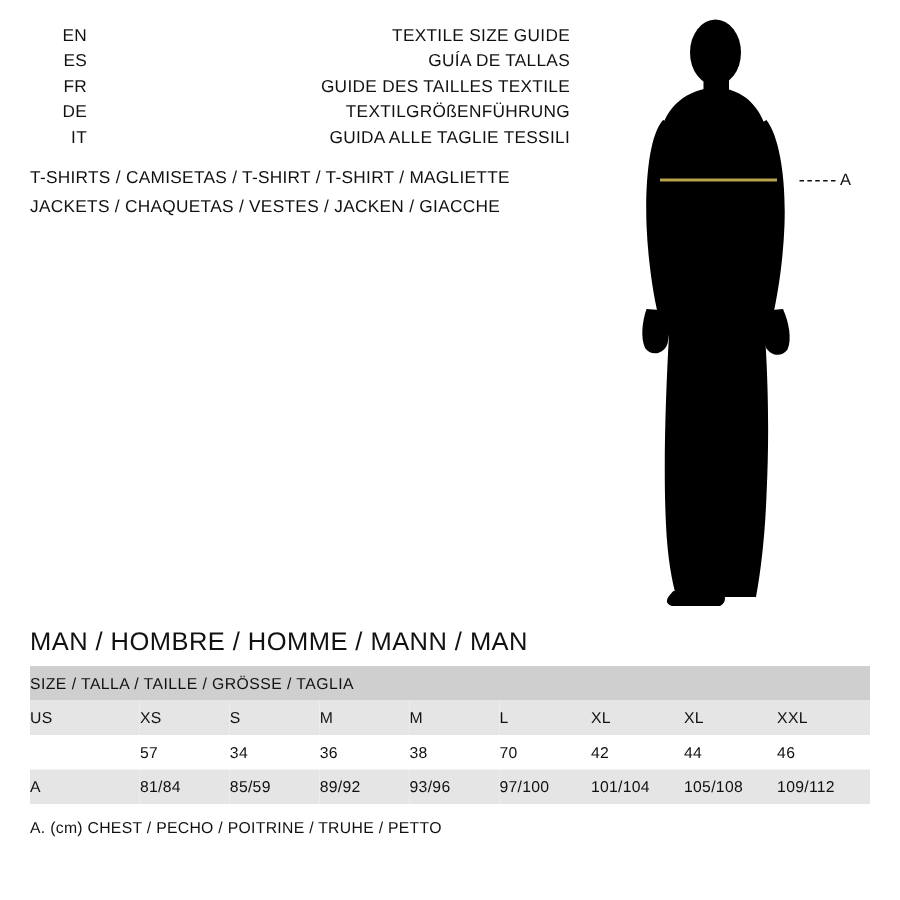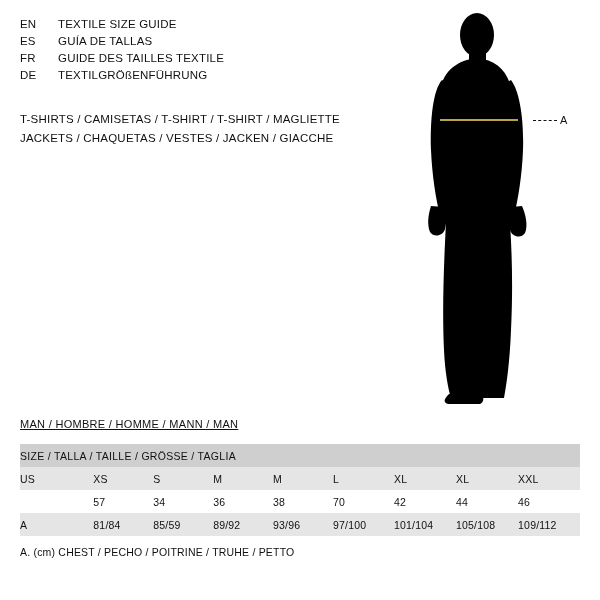--- a/index.html
+++ b/index.html
@@ -29,20 +29,21 @@
     top: 16px;
     width: 360px;
   }
   .lang-row {
     display: flex;
     align-items: baseline;
     font-size: 11.5px;
     line-height: 17px;
     letter-spacing: 0.2px;
     color: #111111;
+    text-align: right;
   }
   .lang-code {
     width: 38px;
     flex: 0 0 38px;
   }
   .lang-text {
     flex: 1 1 auto;
   }
 
   
@@ -84,24 +85,23 @@
     top: 110px;
     width: 24px;
     border-top: 1px dashed #111111;
   }
 
   
   .table-title {
     position: absolute;
     left: 20px;
     top: 418px;
-    font-size: 11px;
+    font-size: 17px;
     letter-spacing: 0.3px;
     color: #111111;
-    text-decoration: underline;
   }
   table.size-table {
     position: absolute;
     left: 20px;
     top: 444px;
     width: 560px;
     border-collapse: collapse;
     font-size: 10.5px;
     color: #111111;
   }
@@ -155,20 +155,24 @@
       <span class="lang-code">ES</span>
       <span class="lang-text">GUÍA DE TALLAS</span>
     </div>
     <div class="lang-row">
       <span class="lang-code">FR</span>
       <span class="lang-text">GUIDE DES TAILLES TEXTILE</span>
     </div>
     <div class="lang-row">
       <span class="lang-code">DE</span>
       <span class="lang-text">TEXTILGRÖßENFÜHRUNG</span>
+    </div>
+    <div class="lang-row">
+      <span class="lang-code">IT</span>
+      <span class="lang-text">GUIDA ALLE TAGLIE TESSILI</span>
     </div>
   </div>
 
   <div class="category-block">
     <div class="category-line">T-SHIRTS / CAMISETAS / T-SHIRT / T-SHIRT / MAGLIETTE</div>
     <div class="category-line">JACKETS / CHAQUETAS / VESTES / JACKEN / GIACCHE</div>
   </div>
 
   <div class="figure-wrap">
     <svg width="200" height="395" viewBox="0 0 200 395" xmlns="http://www.w3.org/2000/svg">

